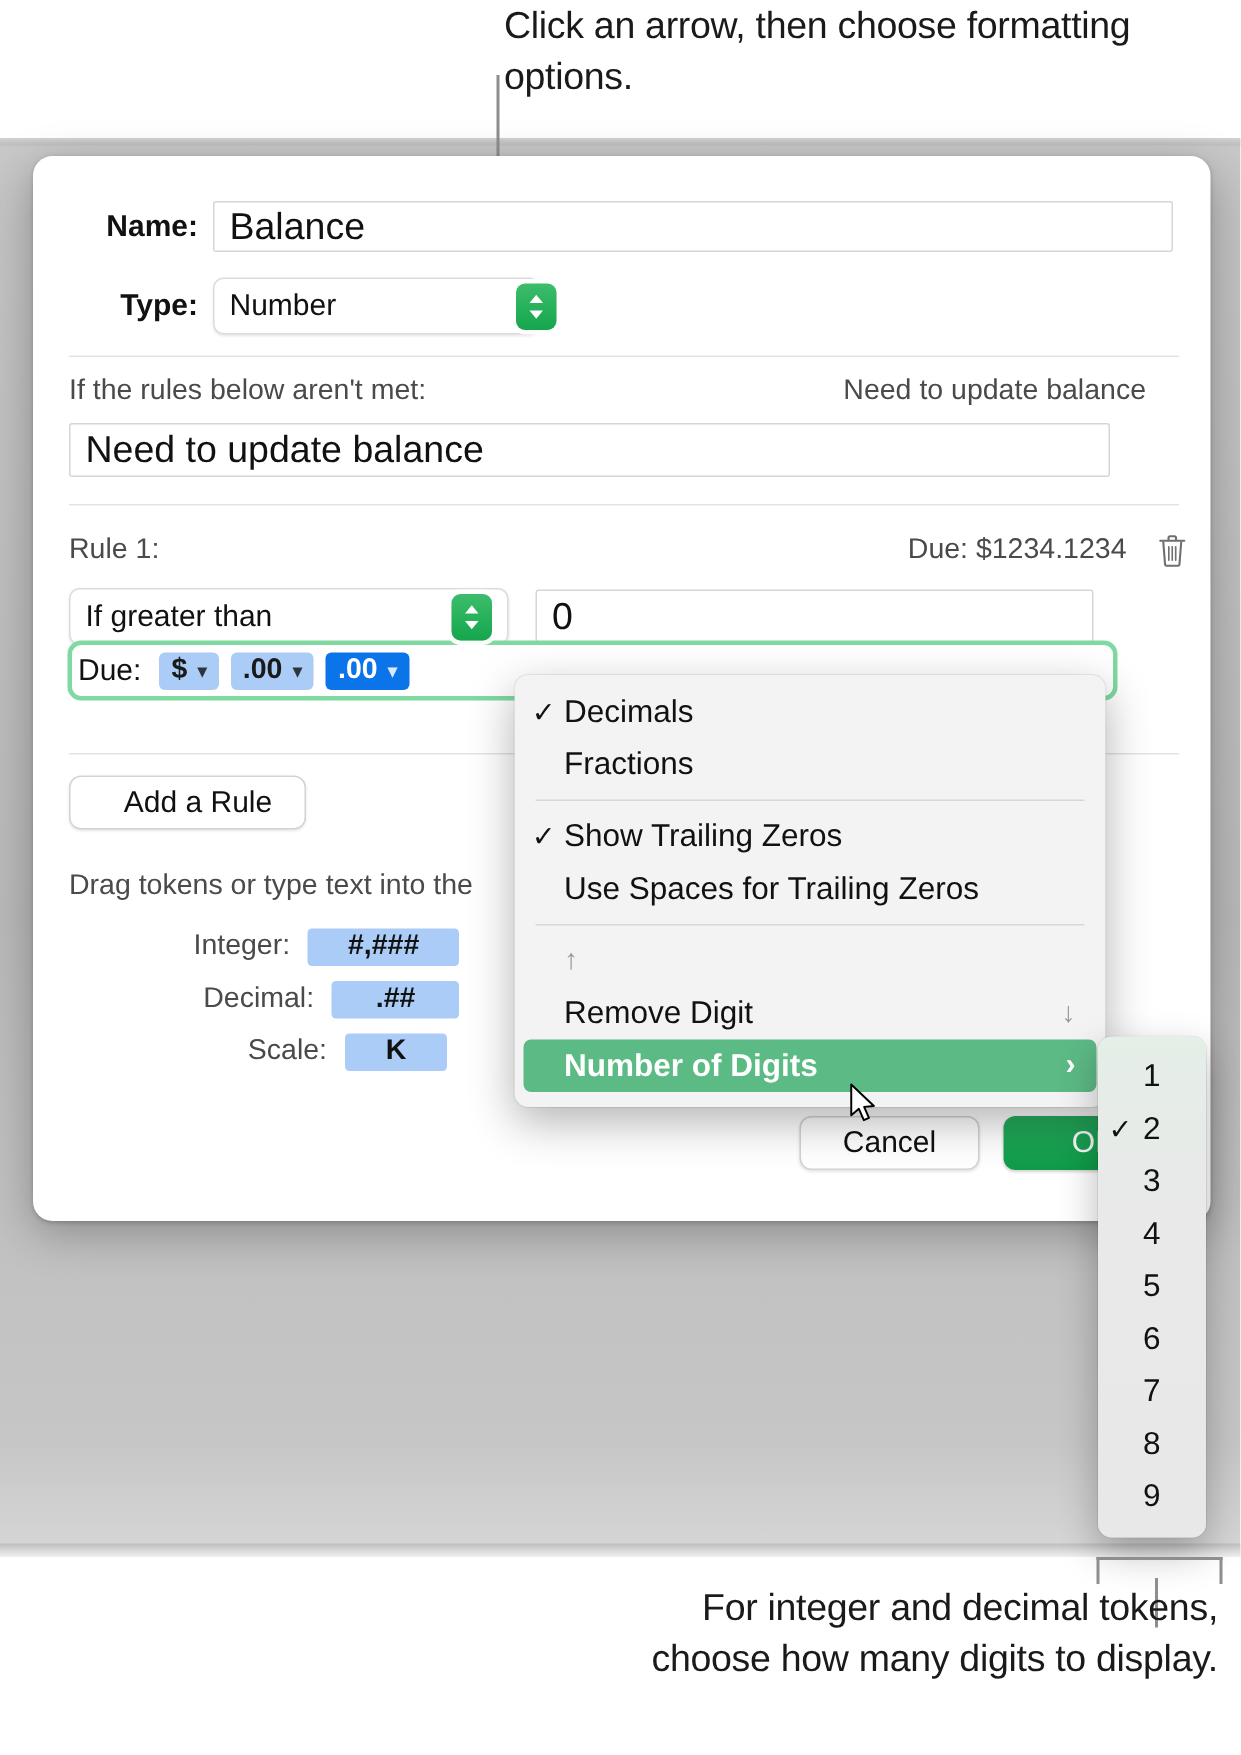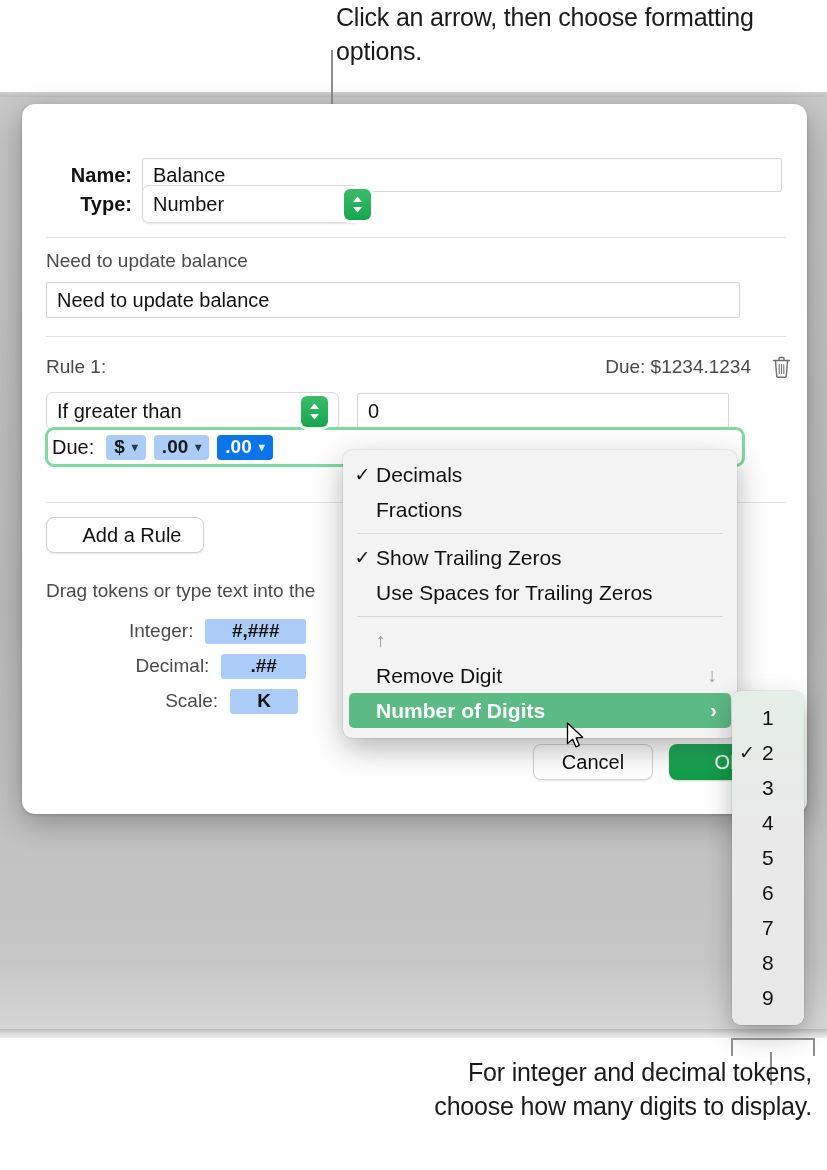--- a/index.html
+++ b/index.html
@@ -63,21 +63,21 @@
   .lbl-bold{
     font-size:20px;font-weight:bold;color:#111;
   }
   .lbl-grey{
     font-size:19px;color:#4a4a4a;
   }
 
   
   .tf{
     background:#fff;border:1px solid #d6d6d6;border-radius:2px;
-    font-size:20px;color:#111;display:flex;align-items:center;
+    font-size:25px;color:#111;display:flex;align-items:center;
     padding:0 10px;box-sizing:border-box;
   }
 
   
   .stepper{
     width:27px;height:31px;border-radius:6px;
     background:linear-gradient(180deg,#3cbd6b,#15a64d);
     box-shadow:0 0 0 3px rgba(255,255,255,0.95),0 1px 2px rgba(0,0,0,0.25);
     display:flex;flex-direction:column;align-items:center;justify-content:center;
     color:#fff;
@@ -185,41 +185,42 @@
 
 <div id="desktop-backdrop"></div>
 <div id="desktop-top-edge"></div>
 <div id="desktop-bottom-edge"></div>
 
 <div id="callout-top">Click an arrow, then choose formatting options.</div>
 <div id="callout-top-line"></div>
 
 <div id="field-dialog">
 
-  <div class="row" style="position:absolute;left:24px;top:30px;width:740px;height:34px;margin-top:24px;">
+  <div class="row" style="position:absolute;left:24px;top:30px;width:740px;height:34px;">
     <div class="lbl-bold" style="width:86px;text-align:right;">Name:</div>
     <div class="tf" style="margin-left:10px;width:640px;height:34px;">Balance</div>
   </div>
 
   <div class="row" style="position:absolute;left:24px;top:80px;width:740px;height:40px;">
     <div class="lbl-bold" style="width:86px;text-align:right;">Type:</div>
     <div class="popup-btn" style="margin-left:10px;width:218px;height:38px;">
       <span>Number</span>
     </div>
     <div class="stepper" style="margin-left:-16px;z-index:3;">
       <svg width="15" height="21" viewBox="0 0 15 21" aria-hidden="true">
         <path d="M7.5 2.5 L12 8 L3 8 Z" fill="#ffffff"></path>
         <path d="M7.5 18.5 L12 13 L3 13 Z" fill="#ffffff"></path>
       </svg>
     </div>
   </div>
 
   <hr class="sep" style="position:absolute;left:24px;top:133px;width:740px;">
 
   <div class="row" style="position:absolute;left:24px;top:144px;width:740px;height:26px;justify-content:space-between;">
+    <div class="lbl-grey">If the rules below aren't met:</div>
     <div class="lbl-grey" style="margin-right:22px;">Need to update balance</div>
   </div>
 
   <div class="tf" style="position:absolute;left:24px;top:178px;width:694px;height:36px;">Need to update balance</div>
 
   <hr class="sep" style="position:absolute;left:24px;top:232px;width:740px;">
 
   <div class="row" style="position:absolute;left:24px;top:250px;width:740px;height:26px;justify-content:space-between;">
     <div class="lbl-grey">Rule 1:</div>
     <div class="row" style="gap:20px;">

